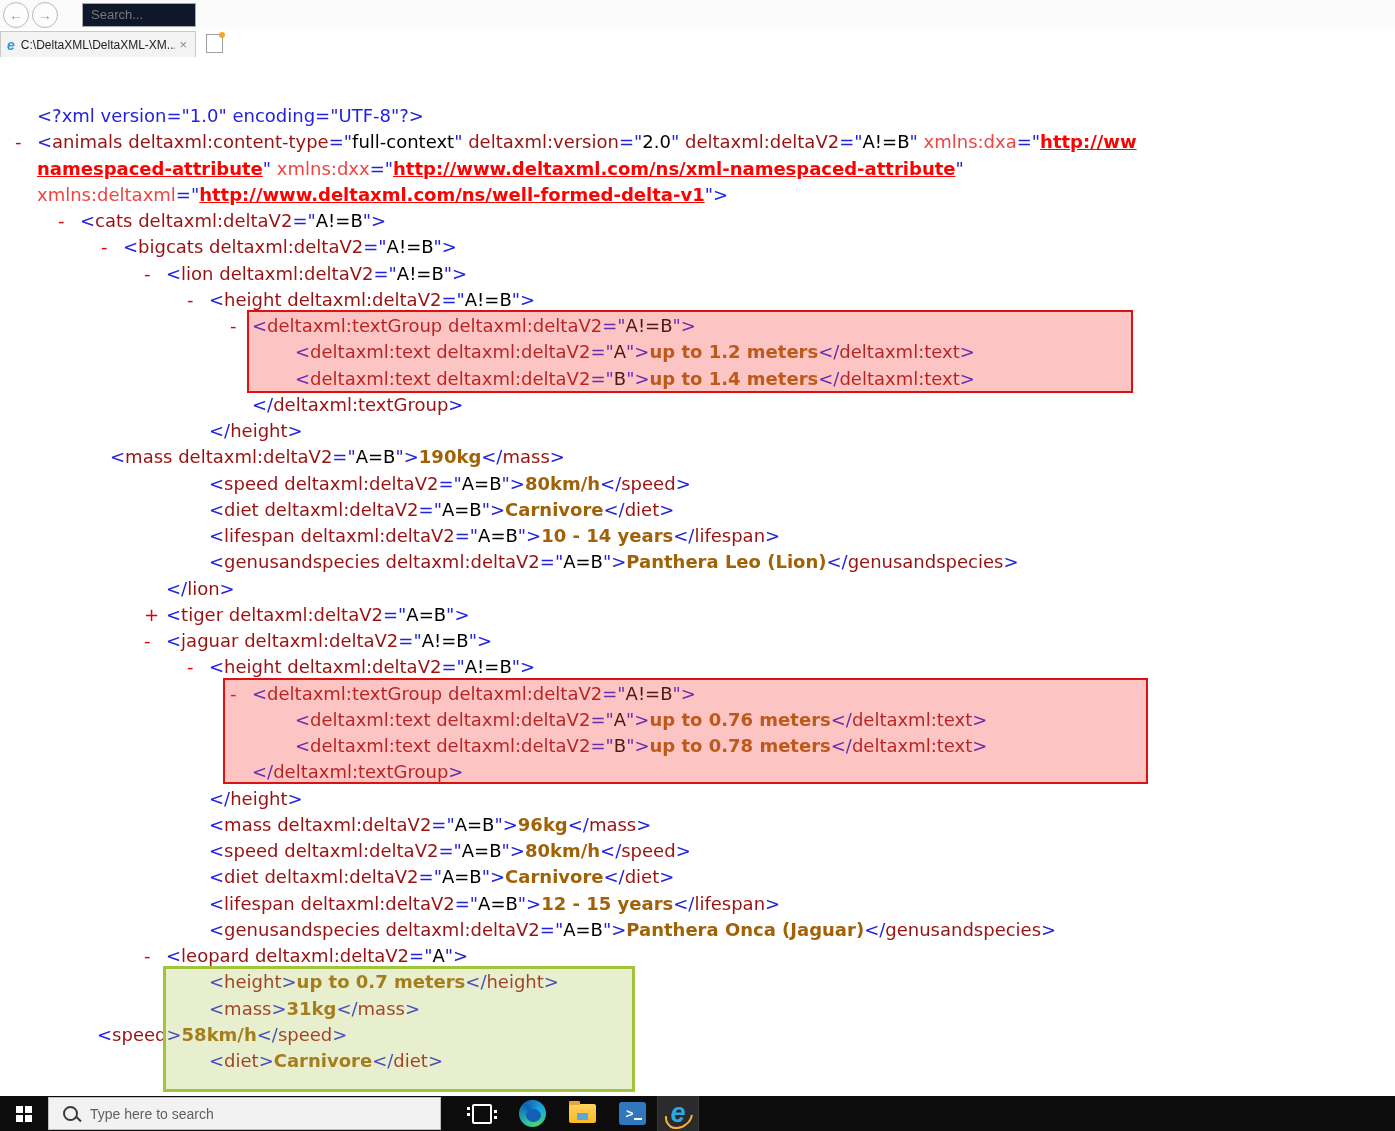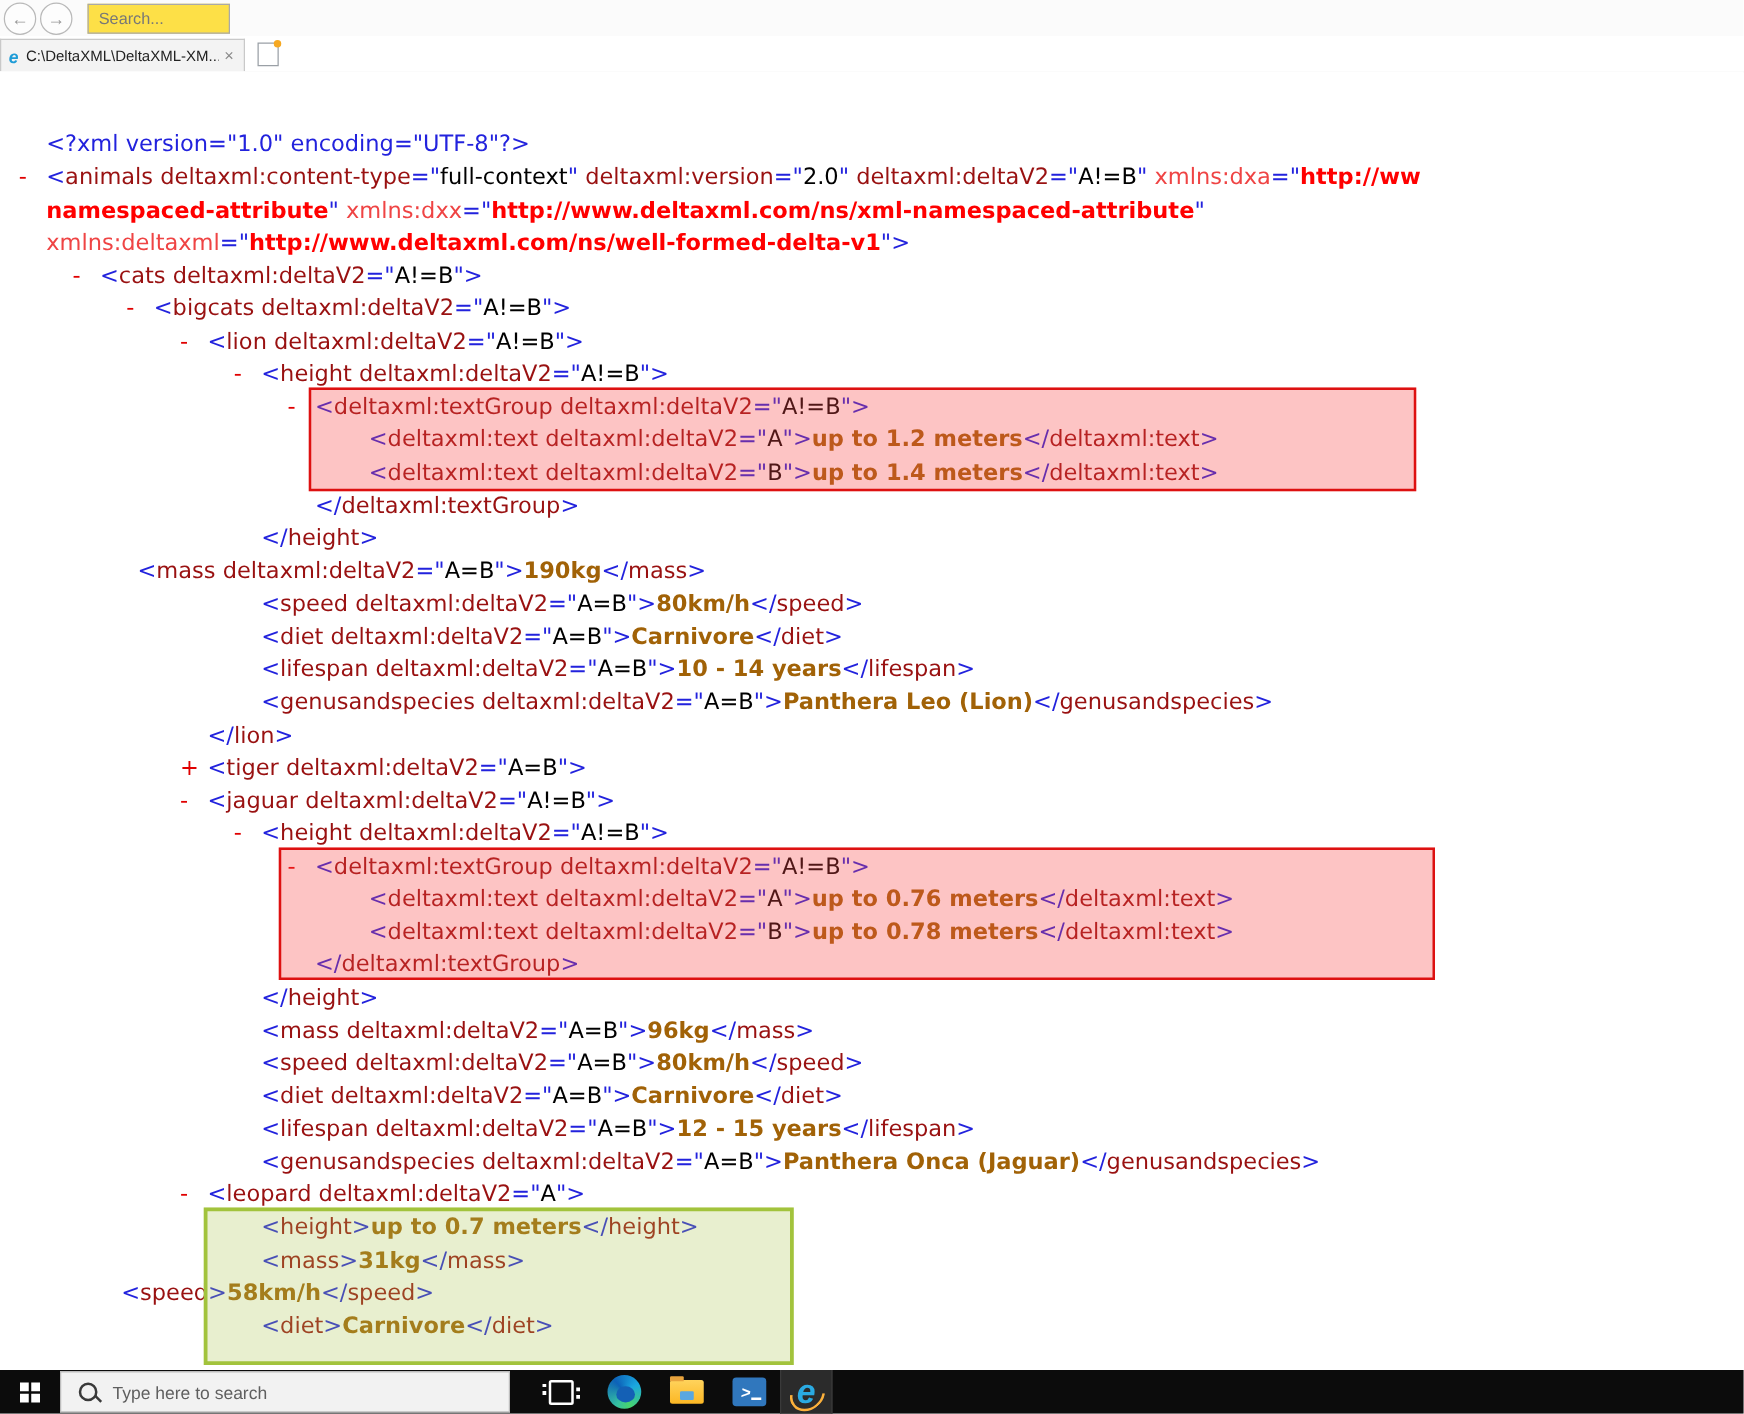--- a/index.html
+++ b/index.html
@@ -15,21 +15,21 @@
   .addr-field{height:22px;margin-left:6px;width:1200px;border:1px solid #a9a9a9;background:#fff;
               display:flex;align-items:center;flex:0 0 auto;}
   .pageicon{width:12px;height:15px;border:1px solid #8896a8;background:#fff;margin:0 7px 0 6px;
             position:relative;flex:0 0 auto;}
   .pageicon::after{content:'';position:absolute;left:2px;top:3px;width:7px;height:8px;
             background:repeating-linear-gradient(#9fb0c4 0 1px,transparent 1px 3px);}
   .addr-url{font-size:13px;color:#111;flex:1 1 auto;white-space:nowrap;overflow:hidden;}
   .addr-icons{display:flex;align-items:center;color:#6d6d6d;flex:0 0 auto;margin-right:4px;}
   .caret{font-size:10px;padding:0 8px;}
   .refresh{font-size:15px;padding:0 8px;border-left:1px solid #e3e3e3;}
-  .search-field{height:22px;margin-left:12px;width:112px;border:1px solid #a9a9a9;background:#fde047;
+  .search-field{height:22px;margin-left:24px;width:112px;border:1px solid #a9a9a9;background:#0f172a;
                 display:flex;align-items:center;flex:0 0 auto;}
   .search-ph{font-size:13px;color:#777;padding-left:8px;}
 
   .tab-row{position:absolute;left:0;top:29px;width:1395px;height:28px;background:#fff;
            border-bottom:1px solid #e6e6e6;display:flex;align-items:flex-end;}
   .tab{width:196px;height:26px;background:#f3f3f3;border:1px solid #c9c9c9;border-bottom:none;
        display:flex;align-items:center;padding:0 4px;box-sizing:border-box;}
   .fav-e{font-size:14px;font-weight:bold;font-style:italic;color:#1e9cd7;margin:0 6px 0 2px;}
   .tab-title{font-size:12px;color:#222;white-space:nowrap;overflow:hidden;flex:1 1 auto;}
   .tab-close{font-size:13px;color:#8a8a8a;padding:0 4px;}
@@ -41,39 +41,39 @@
   
   .content{position:absolute;left:0;top:57px;width:1395px;height:1039px;background:#fff;
            overflow:hidden;font-family:"DejaVu Sans",sans-serif;}
   .xml-doc{padding-top:46px;}
   .xline{white-space:pre;height:26.25px;line-height:26.25px;font-size:18px;}
   .mk{display:inline-block;width:22px;color:#e00000;font-weight:normal;}
   .tb{color:#2222dd;}              
   .tm{color:#991111;}              
   .tv{color:#000;font-weight:normal;}
   .tr{color:#ef4444;}              
-  .trb{color:#ff0000;font-weight:bold;} 
+  .trb{color:#ff0000;font-weight:bold;text-decoration:underline;} 
   .tt{color:#a16207;font-weight:bold;}
 
   
   .hl{position:absolute;pointer-events:none;box-sizing:border-box;}
   .hl-red{border:2px solid #dd1111;background:rgba(250,70,70,0.32);}
   .hl-green{border:3px solid #a2c33c;background:rgba(173,198,81,0.28);}
   #hl1{left:247px;top:310px;width:886px;height:83px;}
   #hl2{left:223px;top:678px;width:925px;height:106px;}
   #hl3{left:163px;top:966px;width:472px;height:126px;}
 
   
   .taskbar{position:absolute;left:0;bottom:0;width:1395px;height:35px;background:#0c0c0c;
            display:flex;align-items:center;z-index:20;}
   .startbtn{width:48px;height:35px;display:flex;align-items:center;justify-content:center;flex:0 0 auto;}
   .winlogo{width:16px;height:16px;position:relative;}
   .winlogo::before{content:'';position:absolute;left:0;top:0;width:7px;height:7px;background:#fff;
       box-shadow:9px 0 0 #fff,0 9px 0 #fff,9px 9px 0 #fff;}
-  .tb-search{width:360px;height:33px;background:#f2f2f2;border:1px solid #bdbdbd;box-sizing:border-box;
+  .tb-search{width:393px;height:33px;background:#f2f2f2;border:1px solid #bdbdbd;box-sizing:border-box;
              display:flex;align-items:center;flex:0 0 auto;}
   .mag{width:11px;height:11px;border:2px solid #3a3a3a;border-radius:50%;position:relative;
        margin:0 12px 0 14px;flex:0 0 auto;}
   .mag::after{content:'';position:absolute;width:7px;height:2px;background:#3a3a3a;
        right:-6px;bottom:-1px;transform:rotate(45deg);}
   .tb-search-ph{font-size:14px;color:#5f5f5f;}
   .tb-icons{display:flex;align-items:center;height:35px;margin-left:16px;}
   .tbicon{width:50px;height:35px;display:flex;align-items:center;justify-content:center;flex:0 0 auto;}
   .tbicon.active{background:#2b2b2b;width:40px;border-left:1px solid #3a3a3a;border-right:1px solid #3a3a3a;}
 

